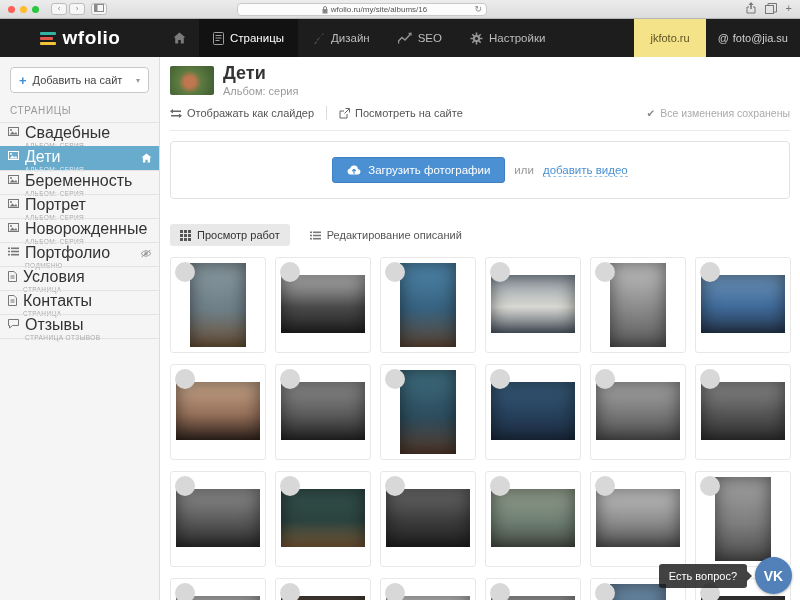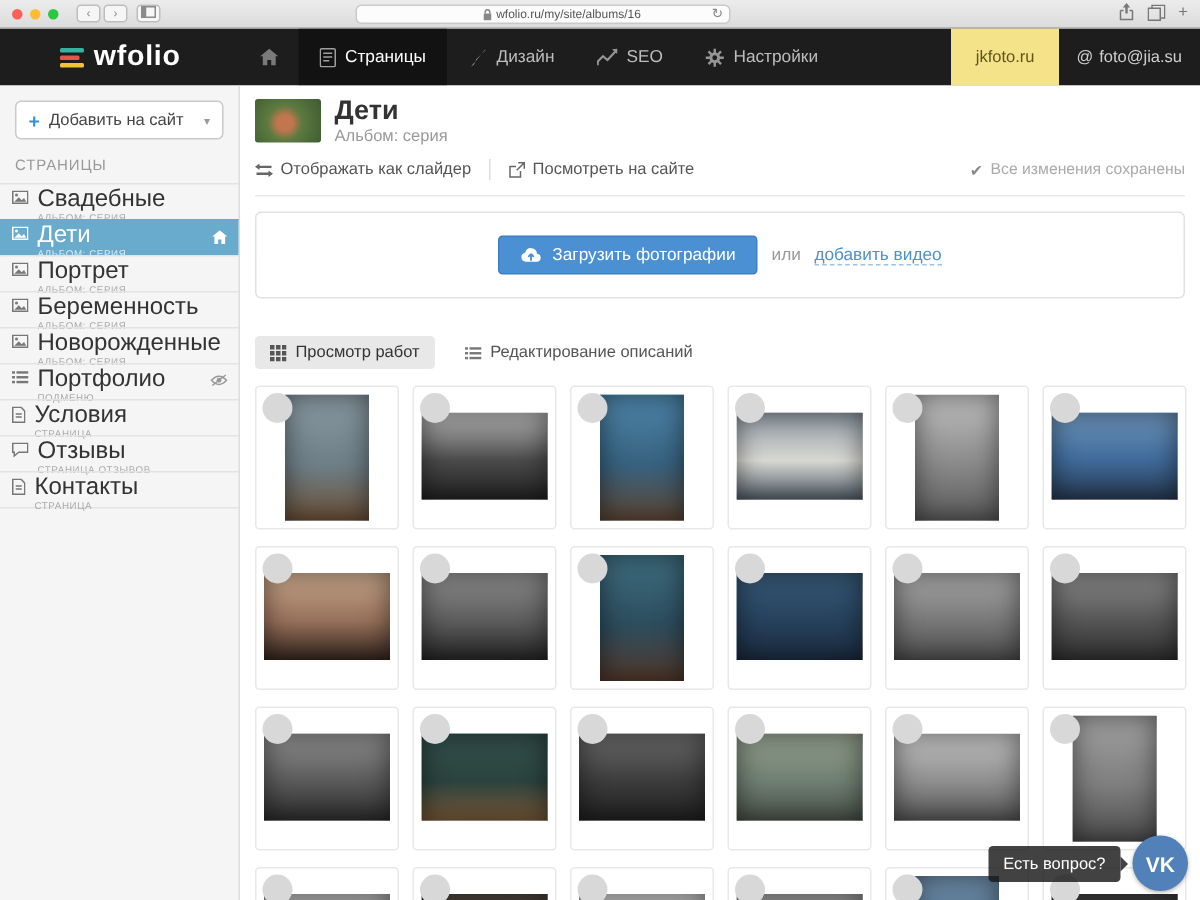--- a/index.html
+++ b/index.html
@@ -245,35 +245,35 @@
 
       <div class="side-item">
         <span class="ic">
             <svg width="11" height="9" viewBox="0 0 11 9">
               <rect x="0.5" y="0.5" width="10" height="8" fill="none" stroke="currentColor"></rect>
               <circle cx="3" cy="3" r="1" fill="currentColor"></circle>
               <path d="M1.5 7.5 L4.5 4.5 L6.5 6.5 L8 5 L9.5 7.5 Z" fill="currentColor"></path>
             </svg>
           </span>
         <span class="txt">
-            <div class="lbl">Портрет</div>
+            <div class="lbl">Беременность</div>
             <div class="sub">АЛЬБОМ: СЕРИЯ</div>
           </span>
       </div>
 
       <div class="side-item">
         <span class="ic">
             <svg width="11" height="9" viewBox="0 0 11 9">
               <rect x="0.5" y="0.5" width="10" height="8" fill="none" stroke="currentColor"></rect>
               <circle cx="3" cy="3" r="1" fill="currentColor"></circle>
               <path d="M1.5 7.5 L4.5 4.5 L6.5 6.5 L8 5 L9.5 7.5 Z" fill="currentColor"></path>
             </svg>
           </span>
         <span class="txt">
-            <div class="lbl">Беременность</div>
+            <div class="lbl">Портрет</div>
             <div class="sub">АЛЬБОМ: СЕРИЯ</div>
           </span>
       </div>
 
       <div class="side-item">
         <span class="ic">
             <svg width="11" height="9" viewBox="0 0 11 9">
               <rect x="0.5" y="0.5" width="10" height="8" fill="none" stroke="currentColor"></rect>
               <circle cx="3" cy="3" r="1" fill="currentColor"></circle>
               <path d="M1.5 7.5 L4.5 4.5 L6.5 6.5 L8 5 L9.5 7.5 Z" fill="currentColor"></path>
@@ -319,40 +319,40 @@
             </svg>
           </span>
         <span class="txt">
             <div class="lbl">Условия</div>
             <div class="sub">СТРАНИЦА</div>
           </span>
       </div>
 
       <div class="side-item">
         <span class="ic">
-            <svg width="11" height="10" viewBox="0 0 11 10">
-              <path d="M0.5 0.5 H10.5 V6.5 H4.5 L1.5 9 V6.5 H0.5 Z" fill="none" stroke="currentColor"></path>
-            </svg>
-          </span>
-        <span class="txt">
-            <div class="lbl">Отзывы</div>
-            <div class="sub">СТРАНИЦА ОТЗЫВОВ</div>
-          </span>
-      </div>
-
-      <div class="side-item">
-        <span class="ic">
             <svg width="9" height="11" viewBox="0 0 9 11">
               <path d="M0.5 0.5 H6 L8.5 3 V10.5 H0.5 Z" fill="none" stroke="currentColor"></path>
               <path d="M2.5 5 H6.5 M2.5 7 H6.5" stroke="currentColor"></path>
             </svg>
           </span>
         <span class="txt">
             <div class="lbl">Контакты</div>
             <div class="sub">СТРАНИЦА</div>
+          </span>
+      </div>
+
+      <div class="side-item">
+        <span class="ic">
+            <svg width="11" height="10" viewBox="0 0 11 10">
+              <path d="M0.5 0.5 H10.5 V6.5 H4.5 L1.5 9 V6.5 H0.5 Z" fill="none" stroke="currentColor"></path>
+            </svg>
+          </span>
+        <span class="txt">
+            <div class="lbl">Отзывы</div>
+            <div class="sub">СТРАНИЦА ОТЗЫВОВ</div>
           </span>
       </div>
 
     </div>
   </div>
 
   <div class="main">
     <div class="album-head">
       <div class="album-thumb"></div>
       <div>

